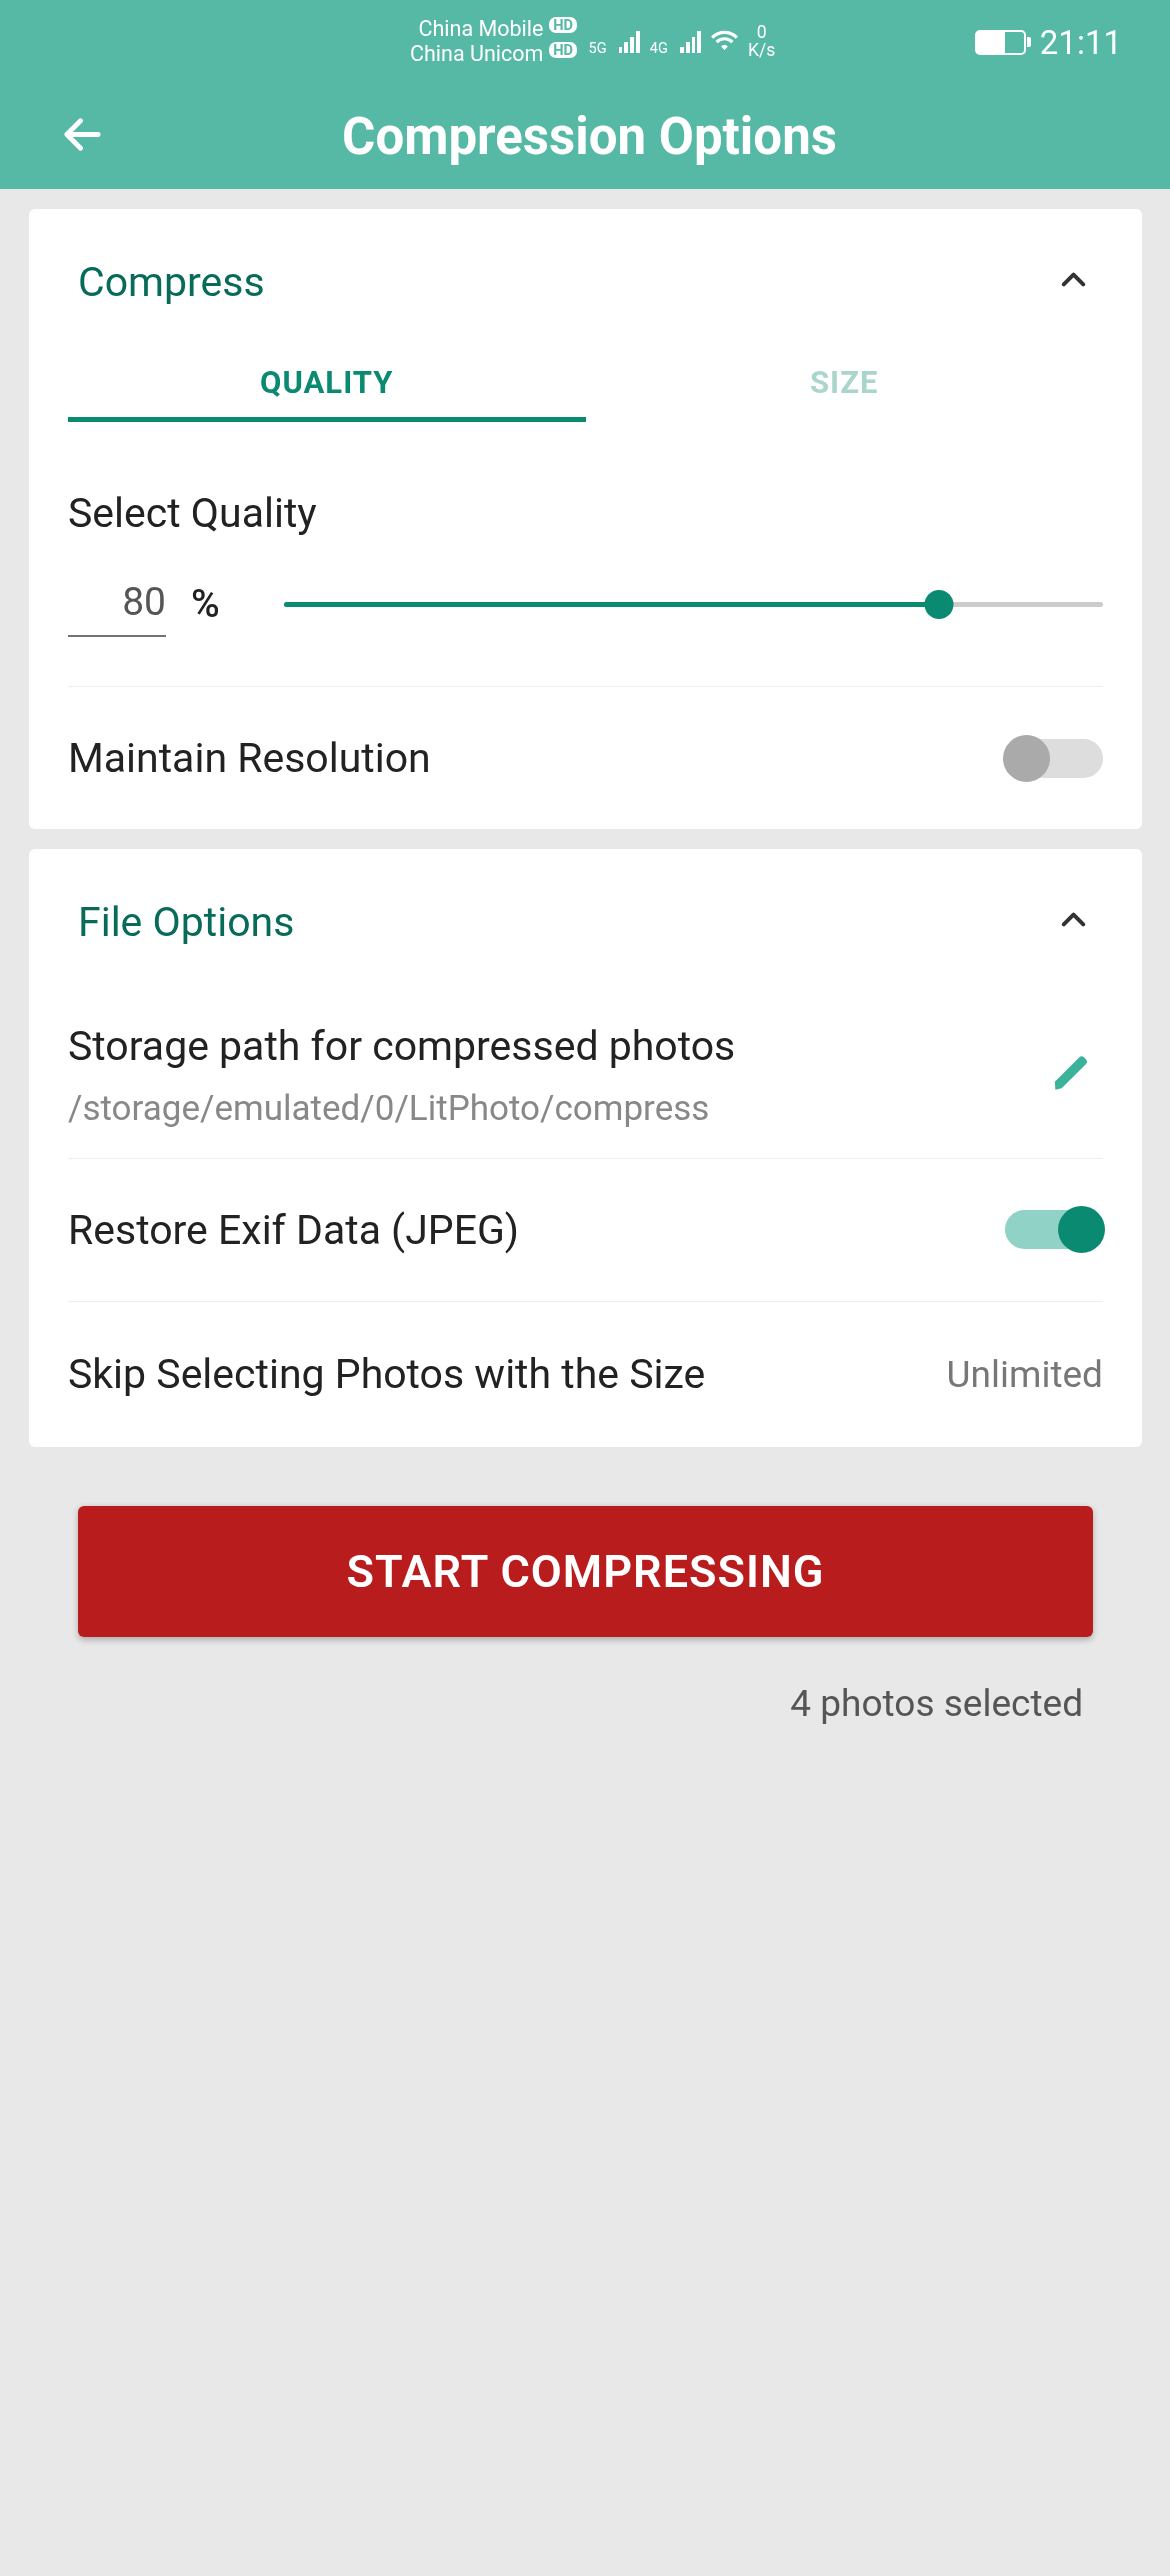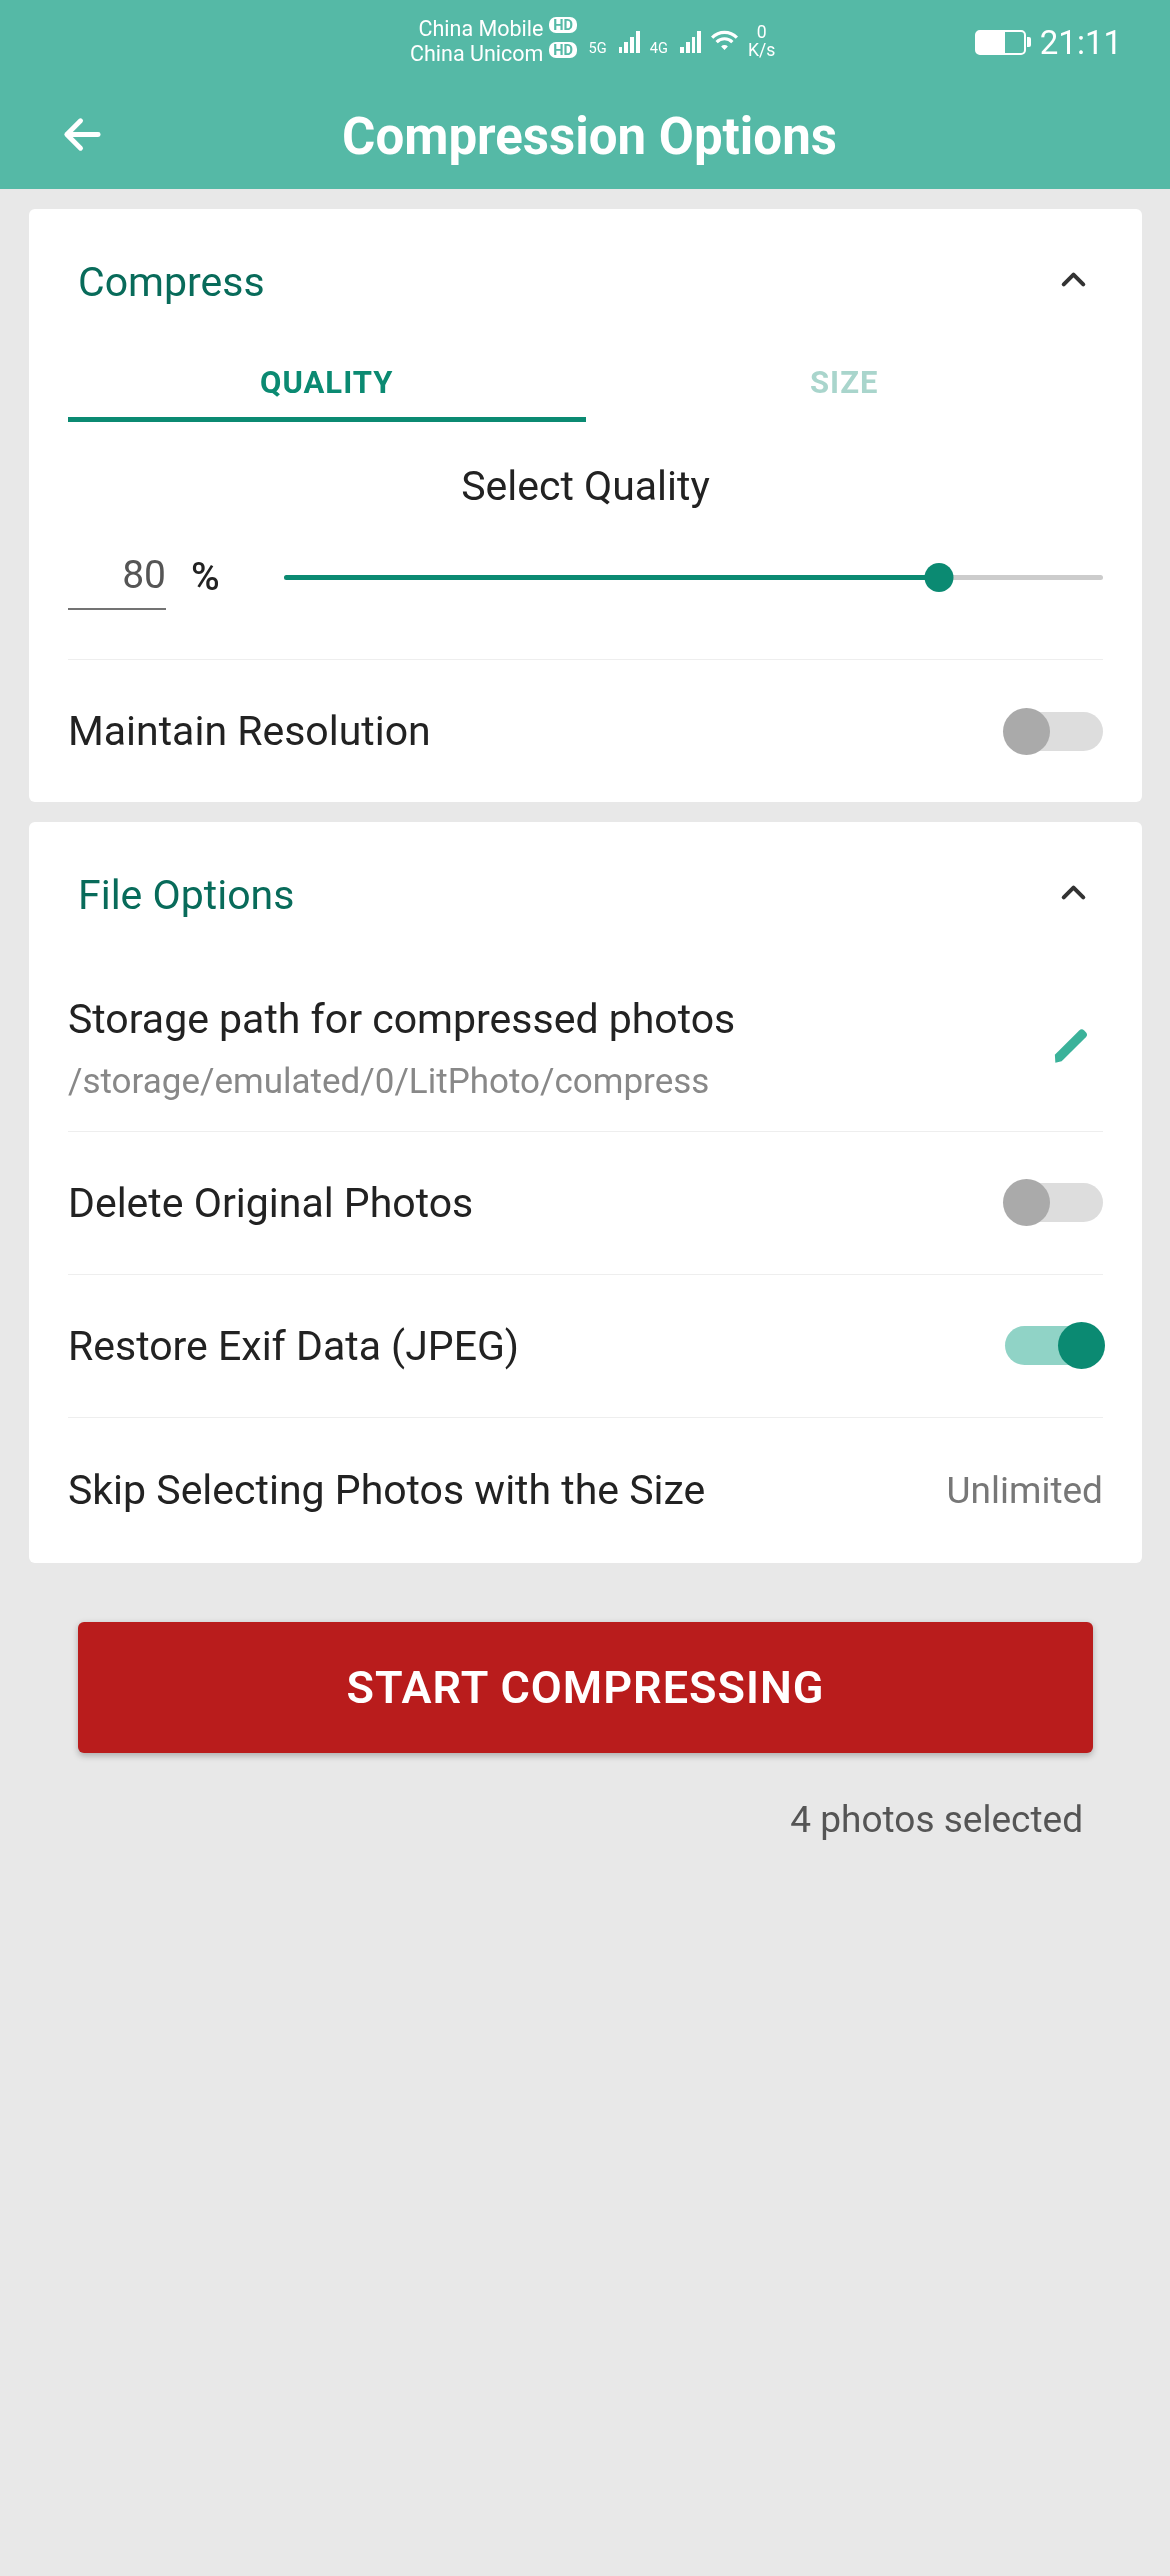--- a/index.html
+++ b/index.html
@@ -32,21 +32,21 @@
 .chevron { color:#333; }
 
 .row-section { padding:0 39px; }
 .mode-row { display:flex; align-items:center; padding:11.7px 0 0 0; }
 .mode-label { font-size:41px; color:#222; flex:0 0 auto; width:459px; }
 .tabs { display:flex; flex:1; }
 .tab { flex:1; text-align:center; font-size:31px; font-weight:700; padding:9.8px 0 21.5px 0; letter-spacing:1px; color:#a9d5cc; position:relative; cursor:pointer; line-height:1.1; }
 .tab.active { color:#0b8a72; }
 .tab.active::after { content:""; position:absolute; left:0; right:0; bottom:0; height:4.9px; background:#0b8a72; }
 
-.quality-label { font-size:41px; color:#222; margin-top:40px;text-align:center; }
+.quality-label { font-size:41px; color:#222; margin-top:67px; }
 .quality-row { display:flex; align-items:center; gap:25px; margin-top:35px; padding-bottom:49px; border-bottom:1px solid #eee;}
 .quality-input { width:98px; border:none; border-bottom:2px solid #737373; font-size:39px; text-align:right; color:#555; padding:7.8px 0 9.8px 0; background:transparent; }
 .pct { font-size:39px; color:#222; font-weight:500; }
 .slider-wrap { flex:1; position:relative; height:39px; display:flex; align-items:center; margin-left:39px;}
 .slider-track { position:absolute; left:0; right:0; height:4.9px; background:#ccc; border-radius:2.9px; }
 .slider-fill { position:absolute; left:0; height:4.9px; background:#0b8a72; border-radius:2.9px; width:80%; }
 .slider-thumb { position:absolute; width:29px; height:29px; background:#0b8a72; border-radius:50%; left:80%; transform:translateX(-50%); cursor:pointer; }
 
 .toggle-row { display:flex; align-items:center; justify-content:space-between; padding:47px 0; }
 .toggle-row.divider { border-bottom:1px solid #eee; }
@@ -182,26 +182,20 @@
           <div class="path-title">Storage path for compressed photos</div>
           <div class="path-value">/storage/emulated/0/LitPhoto/compress</div>
         </div>
         <span class="edit-btn">
           <svg width="43" height="43" viewBox="0 0 24 24">
               <path d="M3 21l3.5-.7L20 6.8a2 2 0 000-2.8l-.9-.9a2 2 0 00-2.8 0L2.7 16.6 3 21z" fill="#3bb29a"></path>
             </svg>
         </span>
       </div>
 
-      <div class="toggle-row divider">
-        <span class="toggle-label">Delete Original Photos</span>
-        <div class="switch">
-            <div class="knob"></div>
-          </div>
-      </div>
 
       <div class="toggle-row divider">
         <span class="toggle-label">Restore Exif Data (JPEG)</span>
         <div class="switch on">
             <div class="knob"></div>
           </div>
       </div>
 
       <div class="toggle-row">
         <span class="toggle-label two-line">Skip Selecting Photos with the Size</span>

